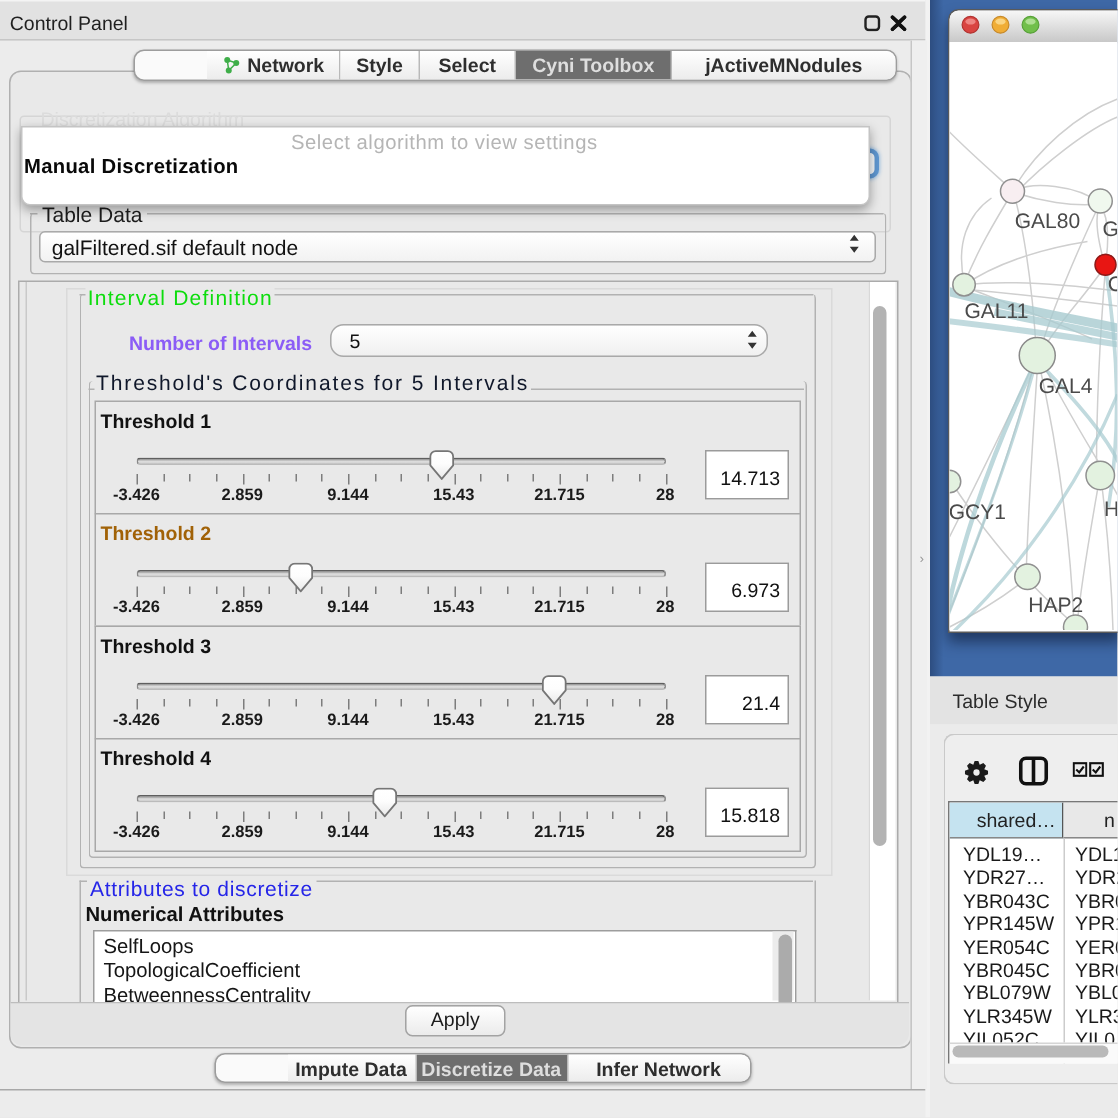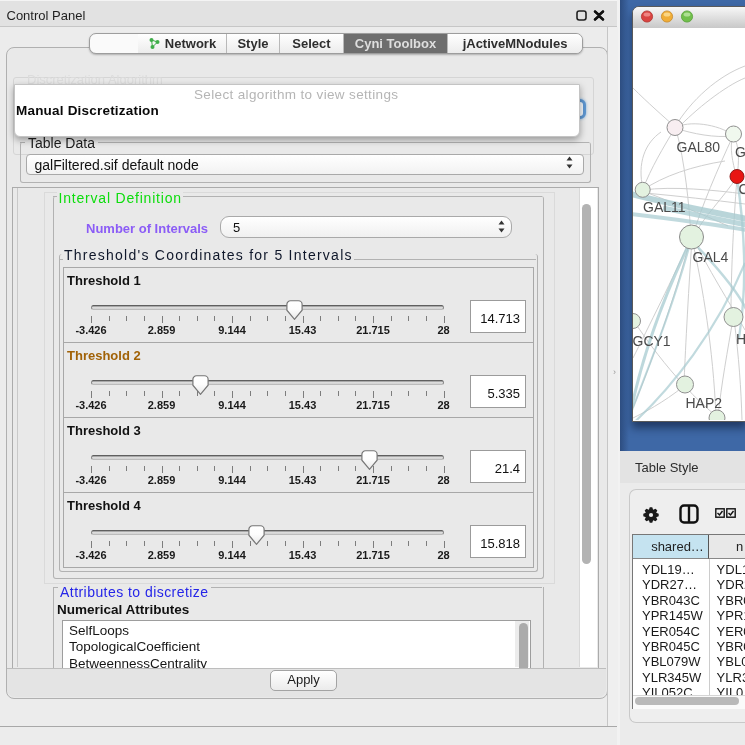--- a/index.html
+++ b/index.html
@@ -33,21 +33,21 @@
 <div class="seg" style="left:89px;top:33px;height:19px;">
   <div class="it" style="width:88px;"><svg width="13" height="13" viewBox="0 0 13 13" style="margin-right:4px;">
           <circle cx="3.5" cy="3" r="2" fill="#3fae49"></circle>
           <circle cx="9.5" cy="5" r="2" fill="#3fae49"></circle>
           <circle cx="4.5" cy="10" r="2" fill="#3fae49"></circle>
           <path d="M3.5 3 L9.5 5 L4.5 10 Z" fill="none" stroke="#3fae49" stroke-width="1"></path>
         </svg>Network</div>
   <div class="it" style="width:52px;">Style</div>
   <div class="it" style="width:63px;">Select</div>
   <div class="it sel" style="width:103px;">Cyni Toolbox</div>
-  <div class="it" style="width:134px;">jActiveMNodules</div>
+  <div class="it" style="width:149px;">jActiveMNodules</div>
 </div>
 
 <div class="abs" style="left:13px;top:77px;width:579px;height:76px;border:1px solid #d5d5d5;border-radius:3px;"></div>
 <div class="abs" style="left:24px;top:72px;font-size:13px;font-weight:400;color:#dcdcdc;background:transparent;padding:0 3px;">Discretization Algorithm</div>
 
 <div class="abs" style="left:558px;top:99px;width:28px;height:20px;border:3px solid #5e96d0;border-radius:6px;background:#f2f6fa;box-shadow:0 0 3px #7aaede;box-sizing:border-box;"></div>
 
 <div class="abs" style="left:20px;top:142px;width:569px;height:40px;border:1px solid #b2b2b2;border-radius:3px;border-top:none;"></div>
 <div class="abs" style="left:20px;top:142px;width:569px;border-top:1px solid #b2b2b2;"></div>
 <div class="abs" style="left:25px;top:135px;font-size:14px;color:#1d1d1d;background:#e9e9e9;padding:0 3px;">Table Data</div>
@@ -162,21 +162,21 @@
       <defs>
         <linearGradient id="thg2" x1="0" y1="0" x2="0" y2="1">
           <stop offset="0" stop-color="#ffffff"></stop>
           <stop offset="0.45" stop-color="#fdfdfd"></stop>
           <stop offset="1" stop-color="#e9e9e9"></stop>
         </linearGradient>
       </defs>
       <path d="M4.5 0.75 h8 a3.6 3.6 0 0 1 3.6 3.6 v5.9 L8.5 19.3 L0.9 10.25 V4.35 a3.6 3.6 0 0 1 3.6-3.6 Z" fill="url(#thg2)" stroke="#767676" stroke-width="1.2"></path>
     </svg>
 <div class="abs" style="left:470px;top:375px;width:56px;height:33px;background:#ffffff;border:1px solid #9b9b9b;box-sizing:border-box;"></div>
-<div class="abs" style="left:470px;top:386px;width:50px;text-align:right;font-size:13px;color:#111;">5.335</div>
+<div class="abs" style="left:470px;top:386px;width:50px;text-align:right;font-size:13px;color:#111;">6.973</div>
 
 <div class="abs" style="left:63px;top:417px;width:469px;height:74px;border:1px solid #a8a8a8;background:#e9e9e9;"></div>
 <div class="abs" style="left:67px;top:423px;font-size:13px;font-weight:700;color:#111;">Threshold 3</div>
 <div class="abs" style="left:90.5px;top:454.5px;width:353.8px;height:5px;background:linear-gradient(#8f8f8f,#e3e3e3 55%,#cccccc);border-top:1px solid #5f5f5f;border-bottom:1px solid #bbb;border-left:1px solid #888;border-right:1px solid #888;border-radius:2.5px;box-sizing:border-box;"></div>
 <div class="abs" style="left:91.00px;top:466px;width:1px;height:7px;background:#7d7d7d;"></div>
     <div class="abs" style="left:108.62px;top:466px;width:1px;height:4.5px;background:#7d7d7d;"></div>
     <div class="abs" style="left:126.25px;top:466px;width:1px;height:4.5px;background:#7d7d7d;"></div>
     <div class="abs" style="left:143.88px;top:466px;width:1px;height:4.5px;background:#7d7d7d;"></div>
     <div class="abs" style="left:161.50px;top:466px;width:1px;height:7px;background:#7d7d7d;"></div>
     <div class="abs" style="left:179.12px;top:466px;width:1px;height:4.5px;background:#7d7d7d;"></div>
@@ -263,20 +263,25 @@
 <div class="abs" style="left:57px;top:601.5px;font-size:13.5px;font-weight:700;color:#111;">Numerical Attributes</div>
 <div class="abs" style="left:62px;top:620px;width:467px;height:48px;background:#ffffff;border:1px solid #9d9d9d;border-bottom:none;overflow:hidden;">
   <div style="font-size:13.5px;color:#161616;margin:2px 0 0 6px;line-height:16.3px;">SelfLoops<br>TopologicalCoefficient<br>BetweennessCentrality</div>
 </div>
 <div class="abs" style="left:515px;top:621px;width:14px;height:46px;background:#ececec;"></div>
 <div class="abs" style="left:519px;top:622.5px;width:8.5px;height:45px;background:#ababab;border-radius:5px 5px 0 0;"></div>
 
 <div class="abs" style="left:7px;top:668px;width:599px;height:28px;background:#e4e4e4;border-top:1px solid #bdbdbd;border-radius:0 0 8px 8px;"></div>
 <div class="abs" style="left:270px;top:670px;width:65px;height:19px;background:linear-gradient(#ffffff,#ebebeb);border:1px solid #a3a3a3;border-radius:5px;text-align:center;font-size:13px;color:#1c1c1c;line-height:18px;">Apply</div>
 
+<div class="seg" style="left:142.5px;top:702px;height:18px;">
+  <div class="it" style="width:85px;">Impute Data</div>
+  <div class="it sel" style="width:100px;">Discretize Data</div>
+  <div class="it" style="width:121px;">Infer Network</div>
+</div>
 
 <div class="abs" style="left:617px;top:0;width:3px;height:745px;background:#f2f2f2;"></div>
 <div class="abs" style="left:607px;top:27px;width:10px;height:699px;background:#efefef;border-left:1px solid #c6c6c6;"></div>
 <div class="abs" style="left:613px;top:367px;font-size:9px;color:#999;">›</div>
 
 <div class="abs" style="left:620px;top:0;width:125px;height:451px;background:linear-gradient(90deg,#2d4d80 0,#3e68a6 9px,#3e68a6);"></div>
 
 <div class="abs" style="left:632px;top:6px;width:113px;height:414px;border:1px solid #5a5a5a;border-radius:7px 0 0 0;background:#fff;box-shadow:0 6px 9px rgba(10,20,45,0.55);"></div>
 <div class="abs" style="left:633px;top:7px;width:112px;height:21px;background:linear-gradient(#f7f7f7,#c8c8c8);border-radius:6px 0 0 0;border-bottom:1px solid #8f8f8f;"></div>
 

